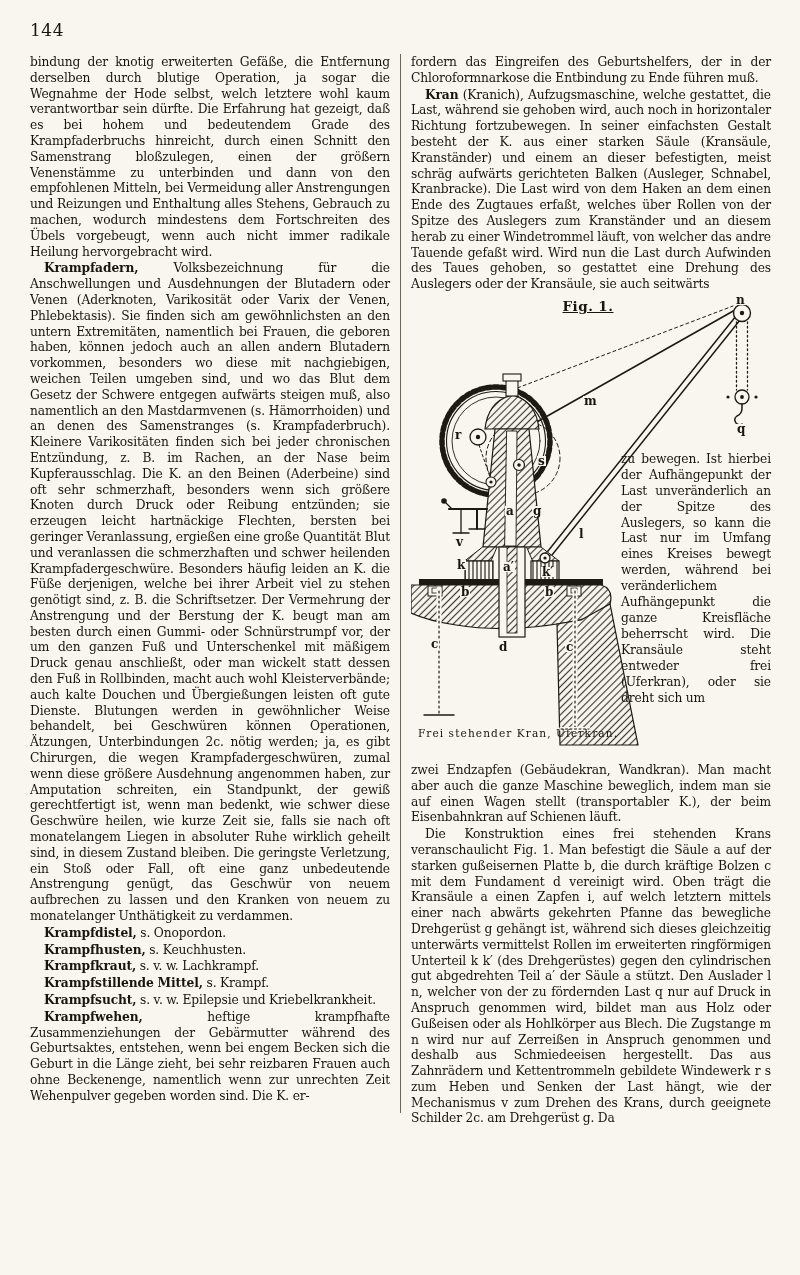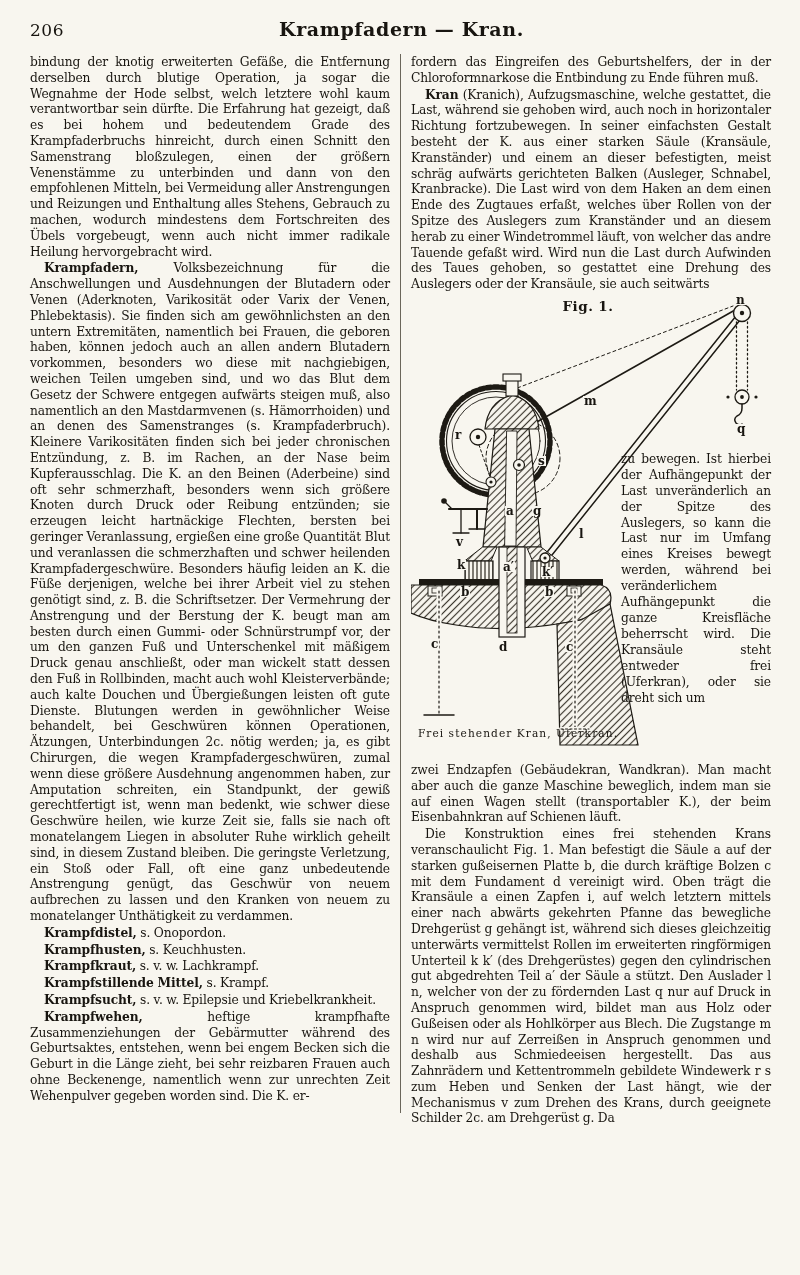--- a/index.html
+++ b/index.html
@@ -19,36 +19,35 @@
     letter-spacing:-0.12px; word-spacing:-0.2px; }
   .divider { width:1px; background:#6b665a; margin:0 10px 14px 10px; }
   .col p { margin:0; }
   p.entry { text-indent:14px; }
   p.cont  { text-indent:0; }
   b.lead { font-weight:bold; }
   
   .figure { position:relative; height:467px; margin-top:2px; }
   .figure svg { position:absolute; left:0; top:0; }
   .fig-label { position:absolute; left:117px; top:4px; width:120px; text-align:center;
-    font-size:13.5px; font-weight:bold; letter-spacing:.5px; }
+    font-size:13.5px; font-weight:bold; letter-spacing:.5px;text-decoration:underline; }
   .fig-caption { position:absolute; left:0px; top:431px; width:214px; text-align:center;
     font-size:10.6px; letter-spacing:1.1px; line-height:14px; }
   .fig-side { position:absolute; top:157px; right:0; width:150px;
     font-size:12.25px; line-height:15.9px; text-align:justify; letter-spacing:-0.12px; }
   .plbl { position:absolute; font-size:12px; font-weight:bold; line-height:10px;
     background:#f8f6ef; padding:0 1px; }
 </style>
 </head>
 <body>
 
 <div class="page">
 
   <div class="header">
-    <span class="page-num">206</span>
-    <span class="page-title">Krampfadern — Kran.</span>
+    <span class="page-num">144</span>
   </div>
 
   <div class="columns">
 
     <div class="col">
       <p class="cont"><b class="lead"></b> <span>bindung der knotig erweiterten Gefäße, die Entfernung derselben durch blutige Operation, ja sogar die Wegnahme der Hode selbst, welch letztere wohl kaum verantwortbar sein dürfte. Die Erfahrung hat gezeigt, daß es bei hohem und bedeutendem Grade des Krampfaderbruchs hinreicht, durch einen Schnitt den Samenstrang bloßzulegen, einen der größern Venenstämme zu unterbinden und dann von den empfohlenen Mitteln, bei Vermeidung aller Anstrengungen und Reizungen und Enthaltung alles Stehens, Gebrauch zu machen, wodurch mindestens dem Fortschreiten des Übels vorgebeugt, wenn auch nicht immer radikale Heilung hervorgebracht wird.</span></p>
       <p class="entry"><b class="lead">Krampfadern,</b> <span>Volksbezeichnung für die Anschwellungen und Ausdehnungen der Blutadern oder Venen (Aderknoten, Varikosität oder Varix der Venen, Phlebektasis). Sie finden sich am gewöhnlichsten an den untern Extremitäten, namentlich bei Frauen, die geboren haben, können jedoch auch an allen andern Blutadern vorkommen, besonders wo diese mit nachgiebigen, weichen Teilen umgeben sind, und wo das Blut dem Gesetz der Schwere entgegen aufwärts steigen muß, also namentlich an den Mastdarmvenen (s. Hämorrhoiden) und an denen des Samenstranges (s. Krampfaderbruch). Kleinere Varikositäten finden sich bei jeder chronischen Entzündung, z. B. im Rachen, an der Nase beim Kupferausschlag. Die K. an den Beinen (Aderbeine) sind oft sehr schmerzhaft, besonders wenn sich größere Knoten durch Druck oder Reibung entzünden; sie erzeugen leicht hartnäckige Flechten, bersten bei geringer Veranlassung, ergießen eine große Quantität Blut und veranlassen die schmerzhaften und schwer heilenden Krampfadergeschwüre. Besonders häufig leiden an K. die Füße derjenigen, welche bei ihrer Arbeit viel zu stehen genötigt sind, z. B. die Schriftsetzer. Der Vermehrung der Anstrengung und der Berstung der K. beugt man am besten durch einen Gummi- oder Schnürstrumpf vor, der um den ganzen Fuß und Unterschenkel mit mäßigem Druck genau anschließt, oder man wickelt statt dessen den Fuß in Rollbinden, macht auch wohl Kleisterverbände; auch kalte Douchen und Übergießungen leisten oft gute Dienste. Blutungen werden in gewöhnlicher Weise behandelt, bei Geschwüren können Operationen, Ätzungen, Unterbindungen 2c. nötig werden; ja, es gibt Chirurgen, die wegen Krampfadergeschwüren, zumal wenn diese größere Ausdehnung angenommen haben, zur Amputation schreiten, ein Standpunkt, der gewiß gerechtfertigt ist, wenn man bedenkt, wie schwer diese Geschwüre heilen, wie kurze Zeit sie, falls sie nach oft monatelangem Liegen in absoluter Ruhe wirklich geheilt sind, in diesem Zustand bleiben. Die geringste Verletzung, ein Stoß oder Fall, oft eine ganz unbedeutende Anstrengung genügt, das Geschwür von neuem aufbrechen zu lassen und den Kranken von neuem zu monatelanger Unthätigkeit zu verdammen.</span></p>
       <p class="entry"><b class="lead">Krampfdistel,</b> <span>s. Onopordon.</span></p>
       <p class="entry"><b class="lead">Krampfhusten,</b> <span>s. Keuchhusten.</span></p>
       <p class="entry"><b class="lead">Krampfkraut,</b> <span>s. v. w. Lachkrampf.</span></p>

